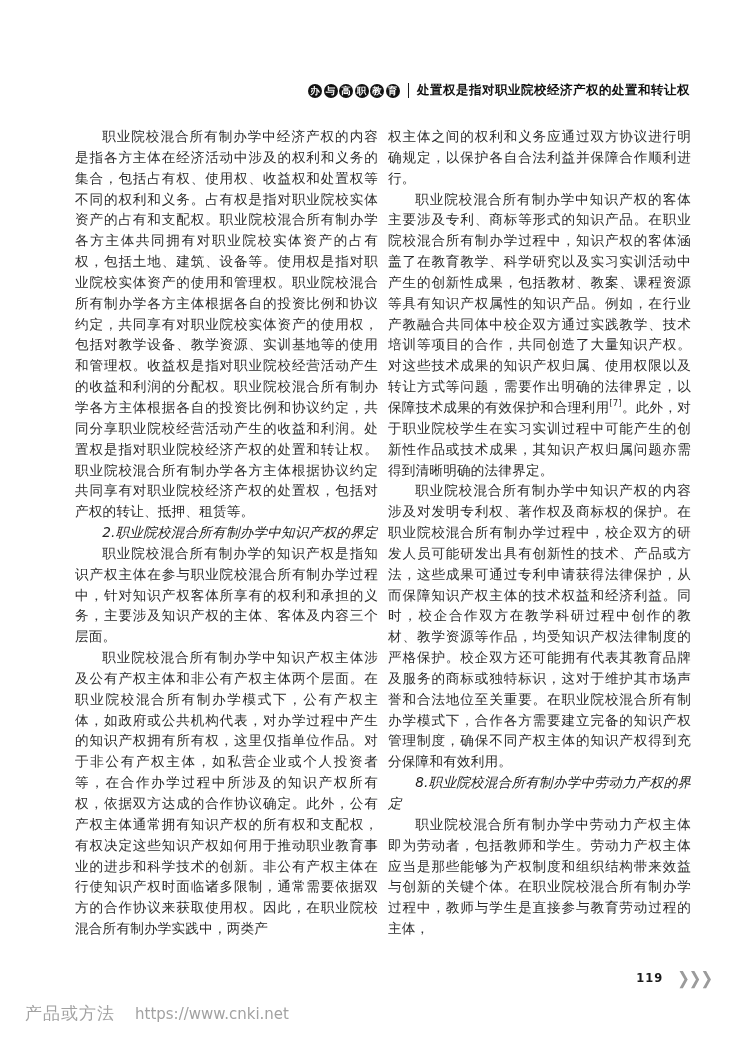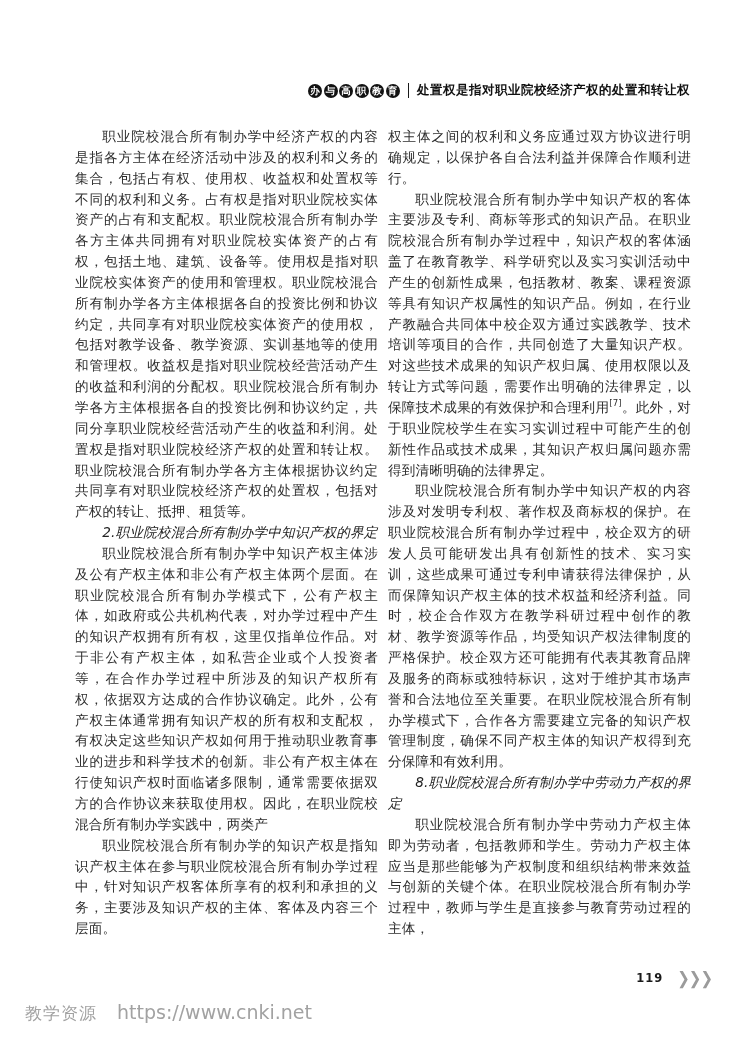--- a/index.html
+++ b/index.html
@@ -60,21 +60,21 @@
     font-size:15px;color:#9b9b9b;letter-spacing:-1px;
     transform:scaleY(1.15);display:inline-block;
   }
   
   .footer{
     position:absolute;left:25px;bottom:18px;
     display:flex;align-items:baseline;gap:20px;
     color:#a2a2a2;
   }
   .site{font-size:17px;letter-spacing:1px;}
-  .url{font-size:19px;text-decoration:none;color:#a2a2a2;}
+  .url{font-size:15px;text-decoration:none;color:#a2a2a2;}
 </style>
 </head>
 <body>
 
 <div class="page">
 
   <div class="header">
     <span class="badge" id="badge">
         <span class="badge-char">办</span>
         <span class="badge-char">与</span>
@@ -84,35 +84,35 @@
         <span class="badge-char">育</span>
       </span>
     <span class="hsep"></span>
     <span class="htitle">处置权是指对职业院校经济产权的处置和转让权</span>
   </div>
 
   <div class="columns">
     <div class="col" id="col-left">
         <p class="para indent">职业院校混合所有制办学中经济产权的内容是指各方主体在经济活动中涉及的权利和义务的集合，包括占有权、使用权、收益权和处置权等不同的权利和义务。占有权是指对职业院校实体资产的占有和支配权。职业院校混合所有制办学各方主体共同拥有对职业院校实体资产的占有权，包括土地、建筑、设备等。使用权是指对职业院校实体资产的使用和管理权。职业院校混合所有制办学各方主体根据各自的投资比例和协议约定，共同享有对职业院校实体资产的使用权，包括对教学设备、教学资源、实训基地等的使用和管理权。收益权是指对职业院校经营活动产生的收益和利润的分配权。职业院校混合所有制办学各方主体根据各自的投资比例和协议约定，共同分享职业院校经营活动产生的收益和利润。处置权是指对职业院校经济产权的处置和转让权。职业院校混合所有制办学各方主体根据协议约定共同享有对职业院校经济产权的处置权，包括对产权的转让、抵押、租赁等。</p>
         <p class="para heading indent">2.职业院校混合所有制办学中知识产权的界定</p>
+        <p class="para indent">职业院校混合所有制办学的知识产权是指知识产权主体在参与职业院校混合所有制办学过程中，针对知识产权客体所享有的权利和承担的义务，主要涉及知识产权的主体、客体及内容三个层面。</p>
         <p class="para indent">职业院校混合所有制办学中知识产权主体涉及公有产权主体和非公有产权主体两个层面。在职业院校混合所有制办学模式下，公有产权主体，如政府或公共机构代表，对办学过程中产生的知识产权拥有所有权，这里仅指单位作品。对于非公有产权主体，如私营企业或个人投资者等，在合作办学过程中所涉及的知识产权所有权，依据双方达成的合作协议确定。此外，公有产权主体通常拥有知识产权的所有权和支配权，有权决定这些知识产权如何用于推动职业教育事业的进步和科学技术的创新。非公有产权主体在行使知识产权时面临诸多限制，通常需要依据双方的合作协议来获取使用权。因此，在职业院校混合所有制办学实践中，两类产</p>
-        <p class="para indent">职业院校混合所有制办学的知识产权是指知识产权主体在参与职业院校混合所有制办学过程中，针对知识产权客体所享有的权利和承担的义务，主要涉及知识产权的主体、客体及内容三个层面。</p>
       </div>
     <div class="col" id="col-right">
         <p class="para">权主体之间的权利和义务应通过双方协议进行明确规定，以保护各自合法利益并保障合作顺利进行。</p>
         <p class="para indent">职业院校混合所有制办学中知识产权的客体主要涉及专利、商标等形式的知识产品。在职业院校混合所有制办学过程中，知识产权的客体涵盖了在教育教学、科学研究以及实习实训活动中产生的创新性成果，包括教材、教案、课程资源等具有知识产权属性的知识产品。例如，在行业产教融合共同体中校企双方通过实践教学、技术培训等项目的合作，共同创造了大量知识产权。对这些技术成果的知识产权归属、使用权限以及转让方式等问题，需要作出明确的法律界定，以保障技术成果的有效保护和合理利用<sup>[7]</sup>。此外，对于职业院校学生在实习实训过程中可能产生的创新性作品或技术成果，其知识产权归属问题亦需得到清晰明确的法律界定。</p>
-        <p class="para indent">职业院校混合所有制办学中知识产权的内容涉及对发明专利权、著作权及商标权的保护。在职业院校混合所有制办学过程中，校企双方的研发人员可能研发出具有创新性的技术、实习实训，这些成果可通过专利申请获得法律保护，从而保障知识产权主体的技术权益和经济利益。同时，校企合作双方在教学科研过程中创作的教材、教学资源等作品，均受知识产权法律制度的严格保护。校企双方还可能拥有代表其教育品牌及服务的商标或独特标识，这对于维护其市场声誉和合法地位至关重要。在职业院校混合所有制办学模式下，合作各方需要建立完备的知识产权管理制度，确保不同产权主体的知识产权得到充分保障和有效利用。</p>
+        <p class="para indent">职业院校混合所有制办学中知识产权的内容涉及对发明专利权、著作权及商标权的保护。在职业院校混合所有制办学过程中，校企双方的研发人员可能研发出具有创新性的技术、产品或方法，这些成果可通过专利申请获得法律保护，从而保障知识产权主体的技术权益和经济利益。同时，校企合作双方在教学科研过程中创作的教材、教学资源等作品，均受知识产权法律制度的严格保护。校企双方还可能拥有代表其教育品牌及服务的商标或独特标识，这对于维护其市场声誉和合法地位至关重要。在职业院校混合所有制办学模式下，合作各方需要建立完备的知识产权管理制度，确保不同产权主体的知识产权得到充分保障和有效利用。</p>
         <p class="para heading indent">8.职业院校混合所有制办学中劳动力产权的界定</p>
         <p class="para indent">职业院校混合所有制办学中劳动力产权主体即为劳动者，包括教师和学生。劳动力产权主体应当是那些能够为产权制度和组织结构带来效益与创新的关键个体。在职业院校混合所有制办学过程中，教师与学生是直接参与教育劳动过程的主体，</p>
       </div>
   </div>
 
   <div class="pagenum-row">
     <span class="pagenum">119</span>
     <span class="chevrons">❯❯❯</span>
   </div>
 
   <div class="footer">
-    <span class="site">教学资源</span>
+    <span class="site">产品或方法</span>
     <a class="url" href="#">https://www.cnki.net</a>
   </div>
 
 </div>
 
 </body></html>

